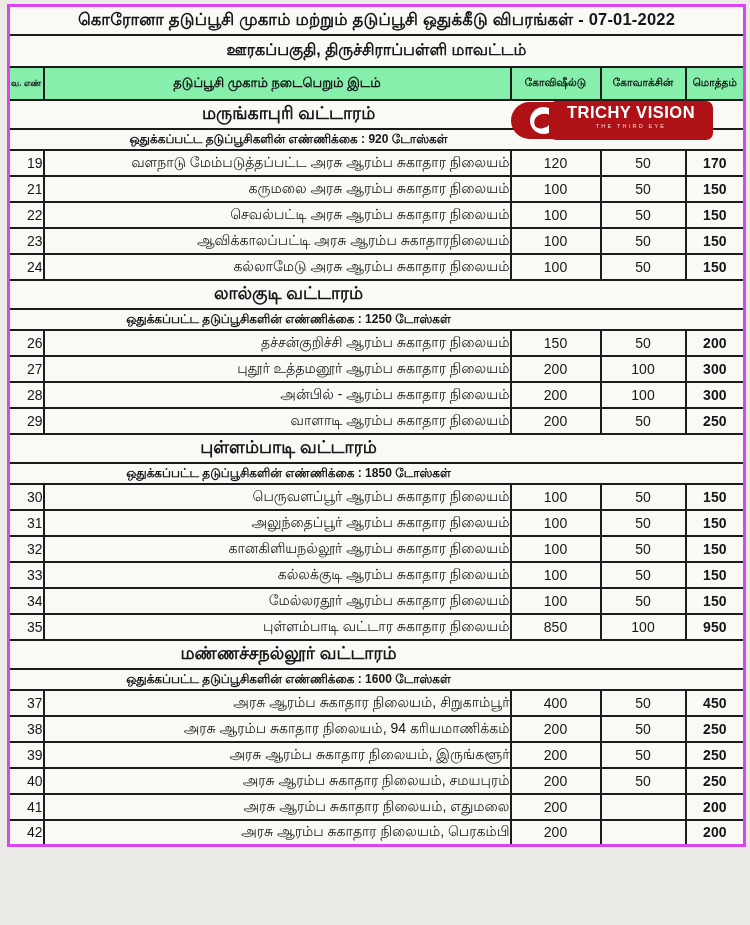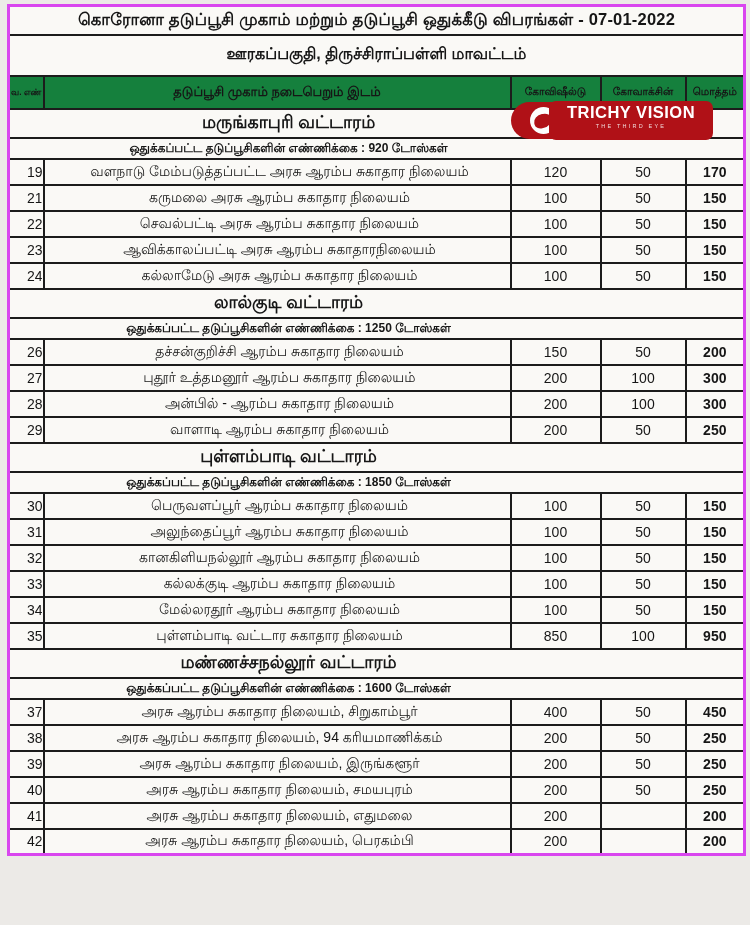--- a/index.html
+++ b/index.html
@@ -14,35 +14,35 @@
   .sheet { position:absolute; left:0; top:0; width:750px; height:925px; background:#eceae7; }
   table.vax {
     position:absolute; left:7px; top:4px; width:736px;
     border-collapse:collapse; table-layout:fixed;
     background:#faf9f6;
   }
   table.vax td, table.vax th { border:2px solid #1c1c1c; vertical-align:middle; overflow:hidden; }
   table.vax { border:3px solid #d946ef; }
 
   tr.title-row td { height:29px; text-align:center; font-weight:bold; font-size:16.5px; letter-spacing:.2px; }
-  tr.subtitle-row td { height:41px; text-align:center; font-weight:bold; font-size:16px; }
-
-  tr.colhead-row th { height:33px; font-weight:bold; background:#15803d; }
+  tr.subtitle-row td { height:32px; text-align:center; font-weight:bold; font-size:16px; }
+
+  tr.colhead-row th { height:33px; font-weight:bold; background:#86efac; }
   th.h-no   { font-size:8.5px; }
   th.h-loc  { font-size:13px; }
   th.h-num  { font-size:10.5px; }
 
   tr.section-row td { height:29px; }
   tr.section-row span { display:block; width:76%; text-align:center; font-weight:bold; font-size:17.5px; }
   tr.alloc-row td { height:21px; }
   tr.alloc-row span { display:block; width:76%; text-align:center; font-weight:bold; font-size:12px; }
 
   tr.data-row td { height:26px; font-size:14px; }
   td.c-no    { text-align:right; font-size:13px;border-radius:11px; }
-  td.c-loc   { text-align:center; padding-left:5px; }
+  td.c-loc   { text-align:right; padding-left:5px; }
   td.c-num   { text-align:center; }
   td.c-total { text-align:center; font-weight:bold; font-size:14.5px; }
 
   
   .logo { position:absolute; left:511px; top:100px; width:202px; height:41px; }
   .logo-plate {
     position:absolute; left:38px; top:1px; right:0; bottom:1px;
     border-radius:7px; color:#fff; text-align:center;
   }
   .logo-title { display:block; font-weight:bold; font-size:16.5px; letter-spacing:.5px; margin-top:2px; white-space:nowrap; }

